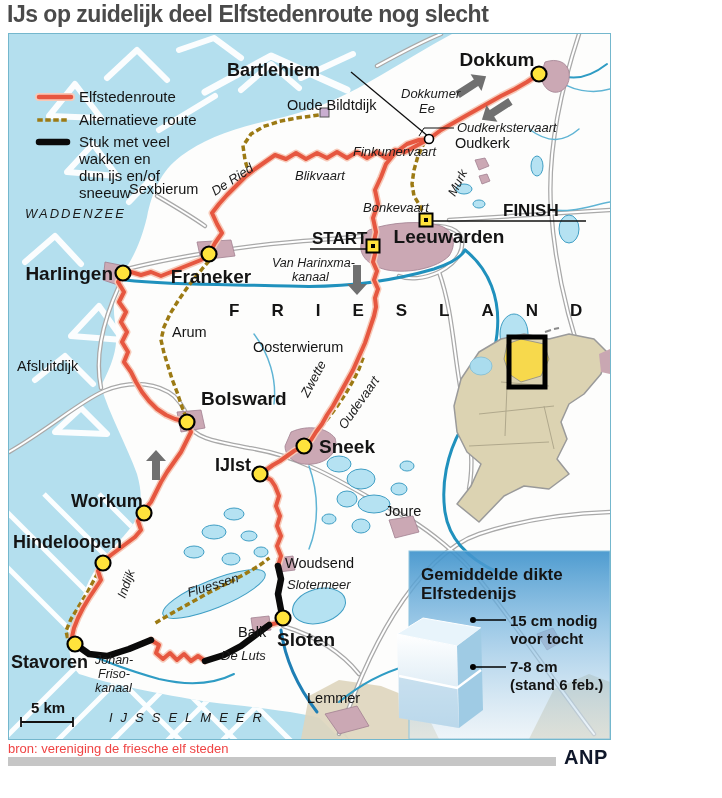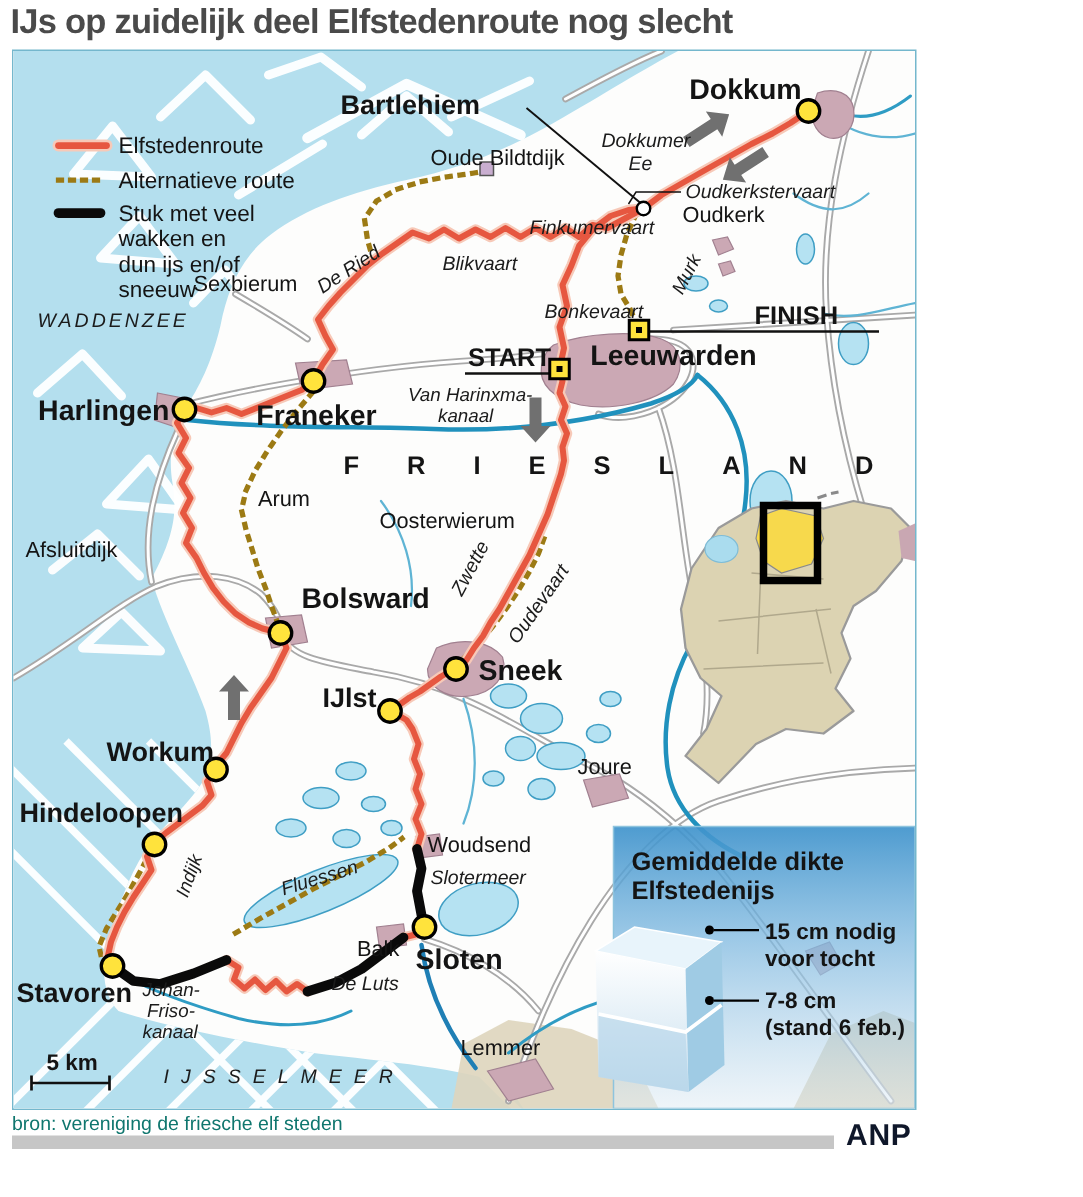--- a/index.html
+++ b/index.html
@@ -2,21 +2,21 @@
 <html><head>
 <meta charset="utf-8">
 <style>
   html,body{margin:0;padding:0;background:#ffffff;}
   #stage{position:relative;width:722px;height:798px;background:#fff;overflow:hidden;
          font-family:"Liberation Sans",sans-serif;}
   #title{position:absolute;left:7px;top:1px;width:640px;font-size:23px;font-weight:bold;
          color:#4a4a4a;letter-spacing:-0.5px;}
   #mapwrap{position:absolute;left:8px;top:33px;width:601px;height:705px;
            border:1px solid #74b7cd;box-sizing:content-box;background:#fdfdfc;}
-  #source{position:absolute;left:8px;top:741px;font-size:13px;color:#0f766e;}
+  #source{position:absolute;left:8px;top:741px;font-size:13px;color:#ef4444;}
   #footbar{position:absolute;left:8px;top:757px;width:548px;height:9px;background:#c6c6c6;}
   #credit{position:absolute;left:564px;top:746px;font-size:20px;font-weight:bold;color:#0f172a;
           letter-spacing:0.5px;}
   svg text{font-family:"Liberation Sans",sans-serif;fill:#141414;}
   .city{font-weight:bold;font-size:18px;}
   .city-lg{font-weight:bold;font-size:19px;}
   .town{font-size:14.5px;}
   .water{font-style:italic;font-size:13px;fill:#1b1b1b;}
   .water-sm{font-style:italic;font-size:12.5px;fill:#1b1b1b;}
   .sf{font-weight:bold;font-size:17px;}

